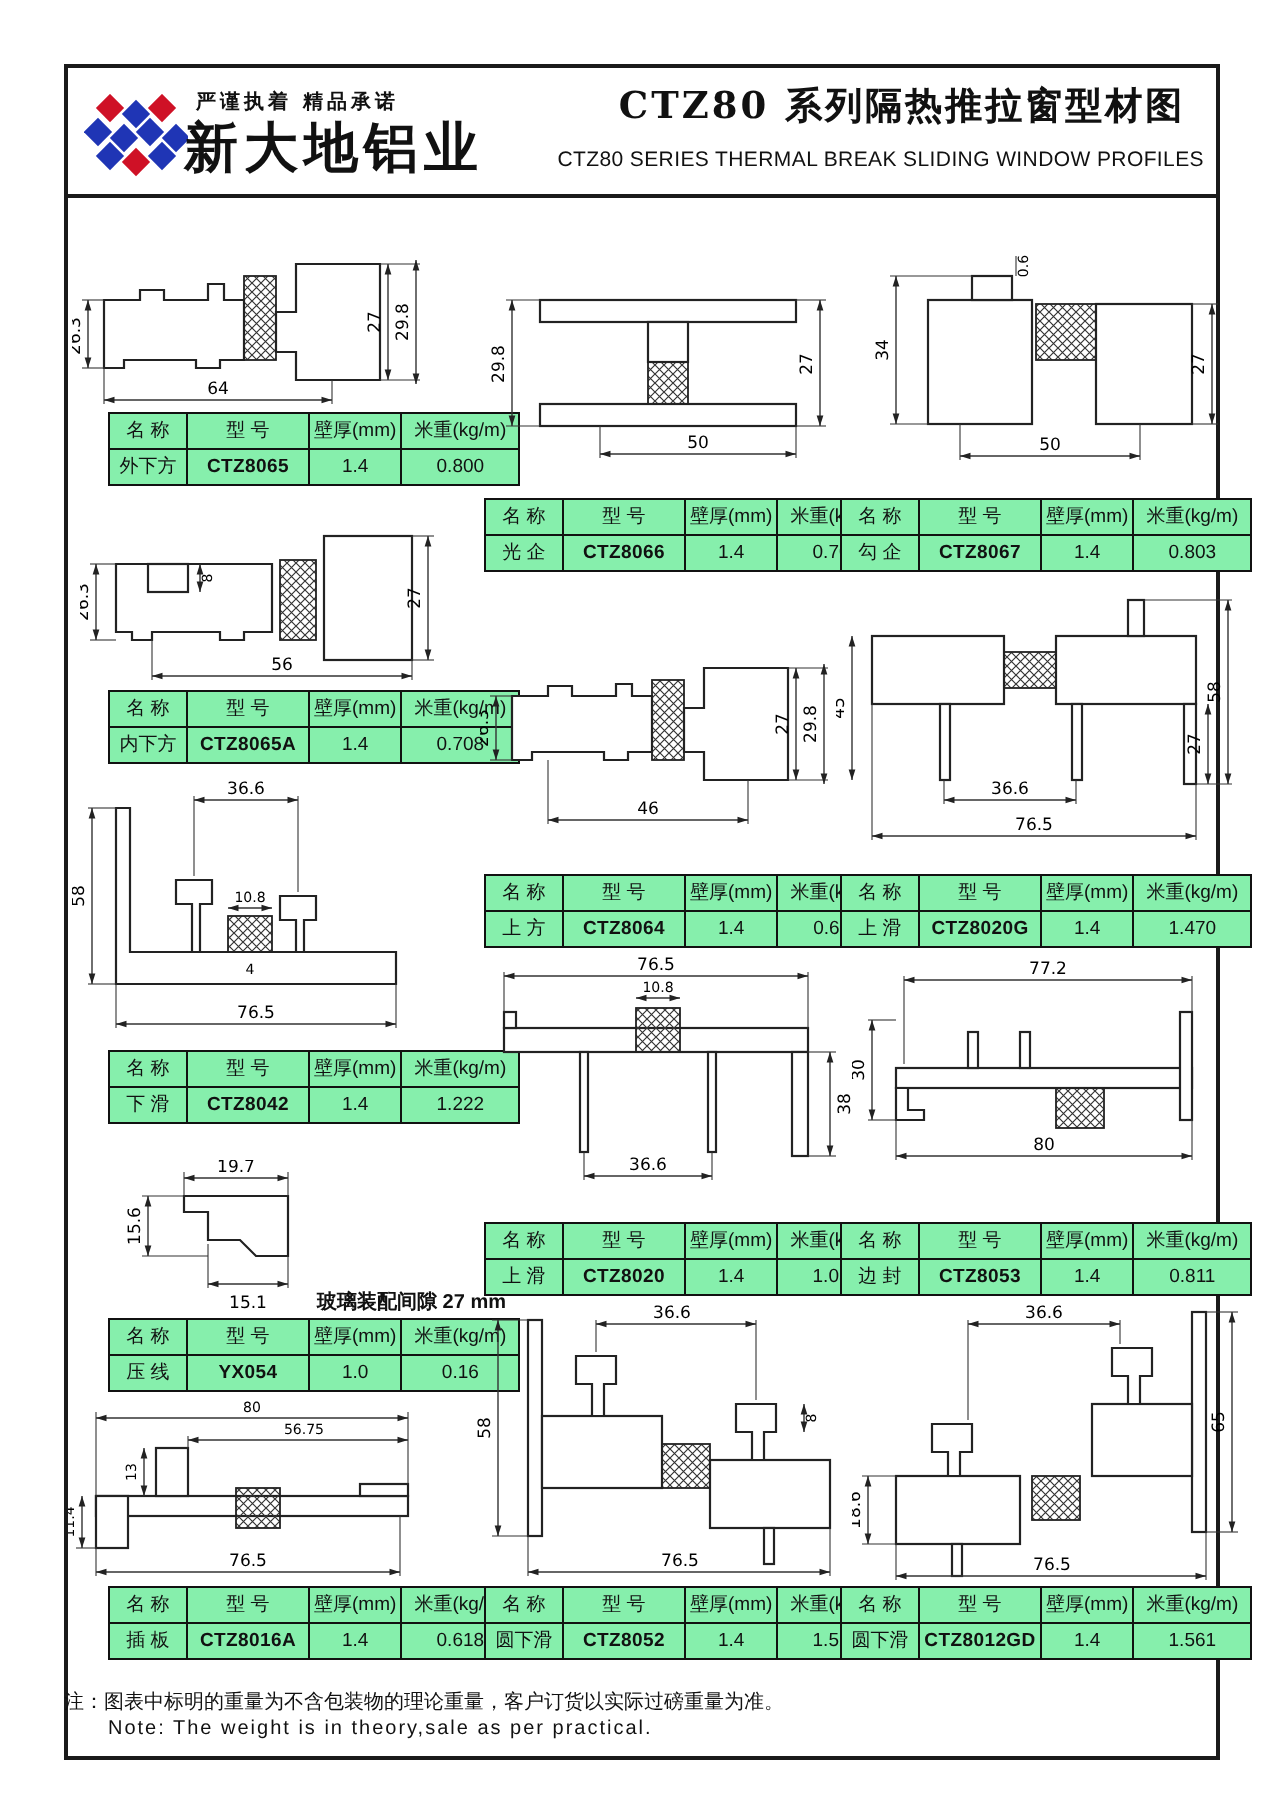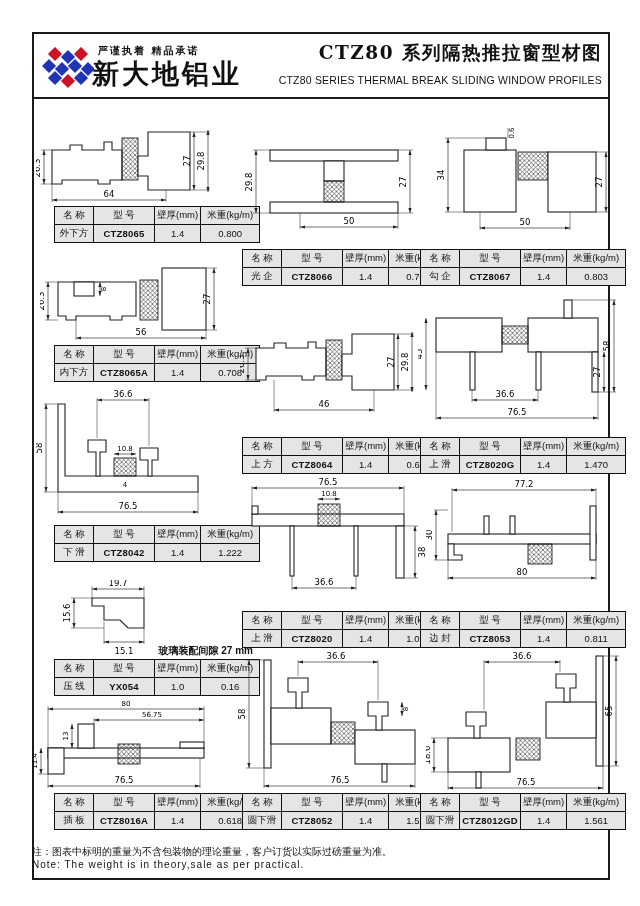--- a/index.html
+++ b/index.html
@@ -2,27 +2,27 @@
 <html><head>
 <meta charset="utf-8">
 <style>
   html,body{margin:0;padding:0;background:#fff;}
   body{width:640px;height:906px;position:relative;font-family:"Liberation Sans",sans-serif;color:#111;}
   .a{position:absolute;}
   .frame{position:absolute;left:32px;top:32px;width:574px;height:844px;border:2px solid #1a1a1a;}
   .hdr-line{position:absolute;left:32px;top:97px;width:578px;height:0;border-top:2px solid #1a1a1a;}
   .slogan{font-size:10px;font-weight:700;letter-spacing:2px;font-family:"DejaVu Sans",sans-serif;}
   .company{font-size:27px;font-weight:700;font-family:"DejaVu Serif",serif;letter-spacing:3px;}
-  .title{font-size:18.5px;font-weight:700;font-family:"DejaVu Serif",serif;letter-spacing:1.5px;text-align:right;}
+  .title{font-size:18.5px;font-weight:700;font-family:"DejaVu Serif",serif;letter-spacing:1.5px;text-align:center;}
   .subtitle{font-size:10.5px;text-align:right;letter-spacing:0.2px;}
   .gapnote{font-size:10px;font-weight:700;text-align:right;}
   .foot{left:32px;top:845px;width:578px;}
   .foot-cn{font-size:10px;line-height:13px;}
-  .foot-en{font-size:10px;letter-spacing:1px;line-height:13px;}
-  table.ptab{position:absolute;border-collapse:collapse;background:#e5e5e5;table-layout:fixed;}
+  .foot-en{font-size:10px;letter-spacing:1px;line-height:13px;margin-left:22px;}
+  table.ptab{position:absolute;border-collapse:collapse;background:#86efac;table-layout:fixed;}
   table.ptab td{border:1.2px solid #111;text-align:center;font-size:9.5px;height:17px;padding:0 2px;overflow:hidden;white-space:nowrap;}
   .cw1{width:34px;} .cw2{width:56px;} .cw3{width:40px;} .cw4{width:54px;margin-left:46px;}
   td.model{font-weight:700;font-size:10px;letter-spacing:0.2px;}
   svg .prof{fill:#fff;stroke:#222;stroke-width:1.1;}
   svg .hat{fill:url(#xh);stroke:#222;stroke-width:0.9;}
   svg .dim{stroke:#333;stroke-width:0.7;}
   svg .ext{stroke:#333;stroke-width:0.55;}
   svg text.dt{font:8.5px "DejaVu Sans",sans-serif;fill:#000;text-anchor:middle;}
   svg text.dts{font:7px "DejaVu Sans",sans-serif;fill:#000;text-anchor:middle;}
 </style>

